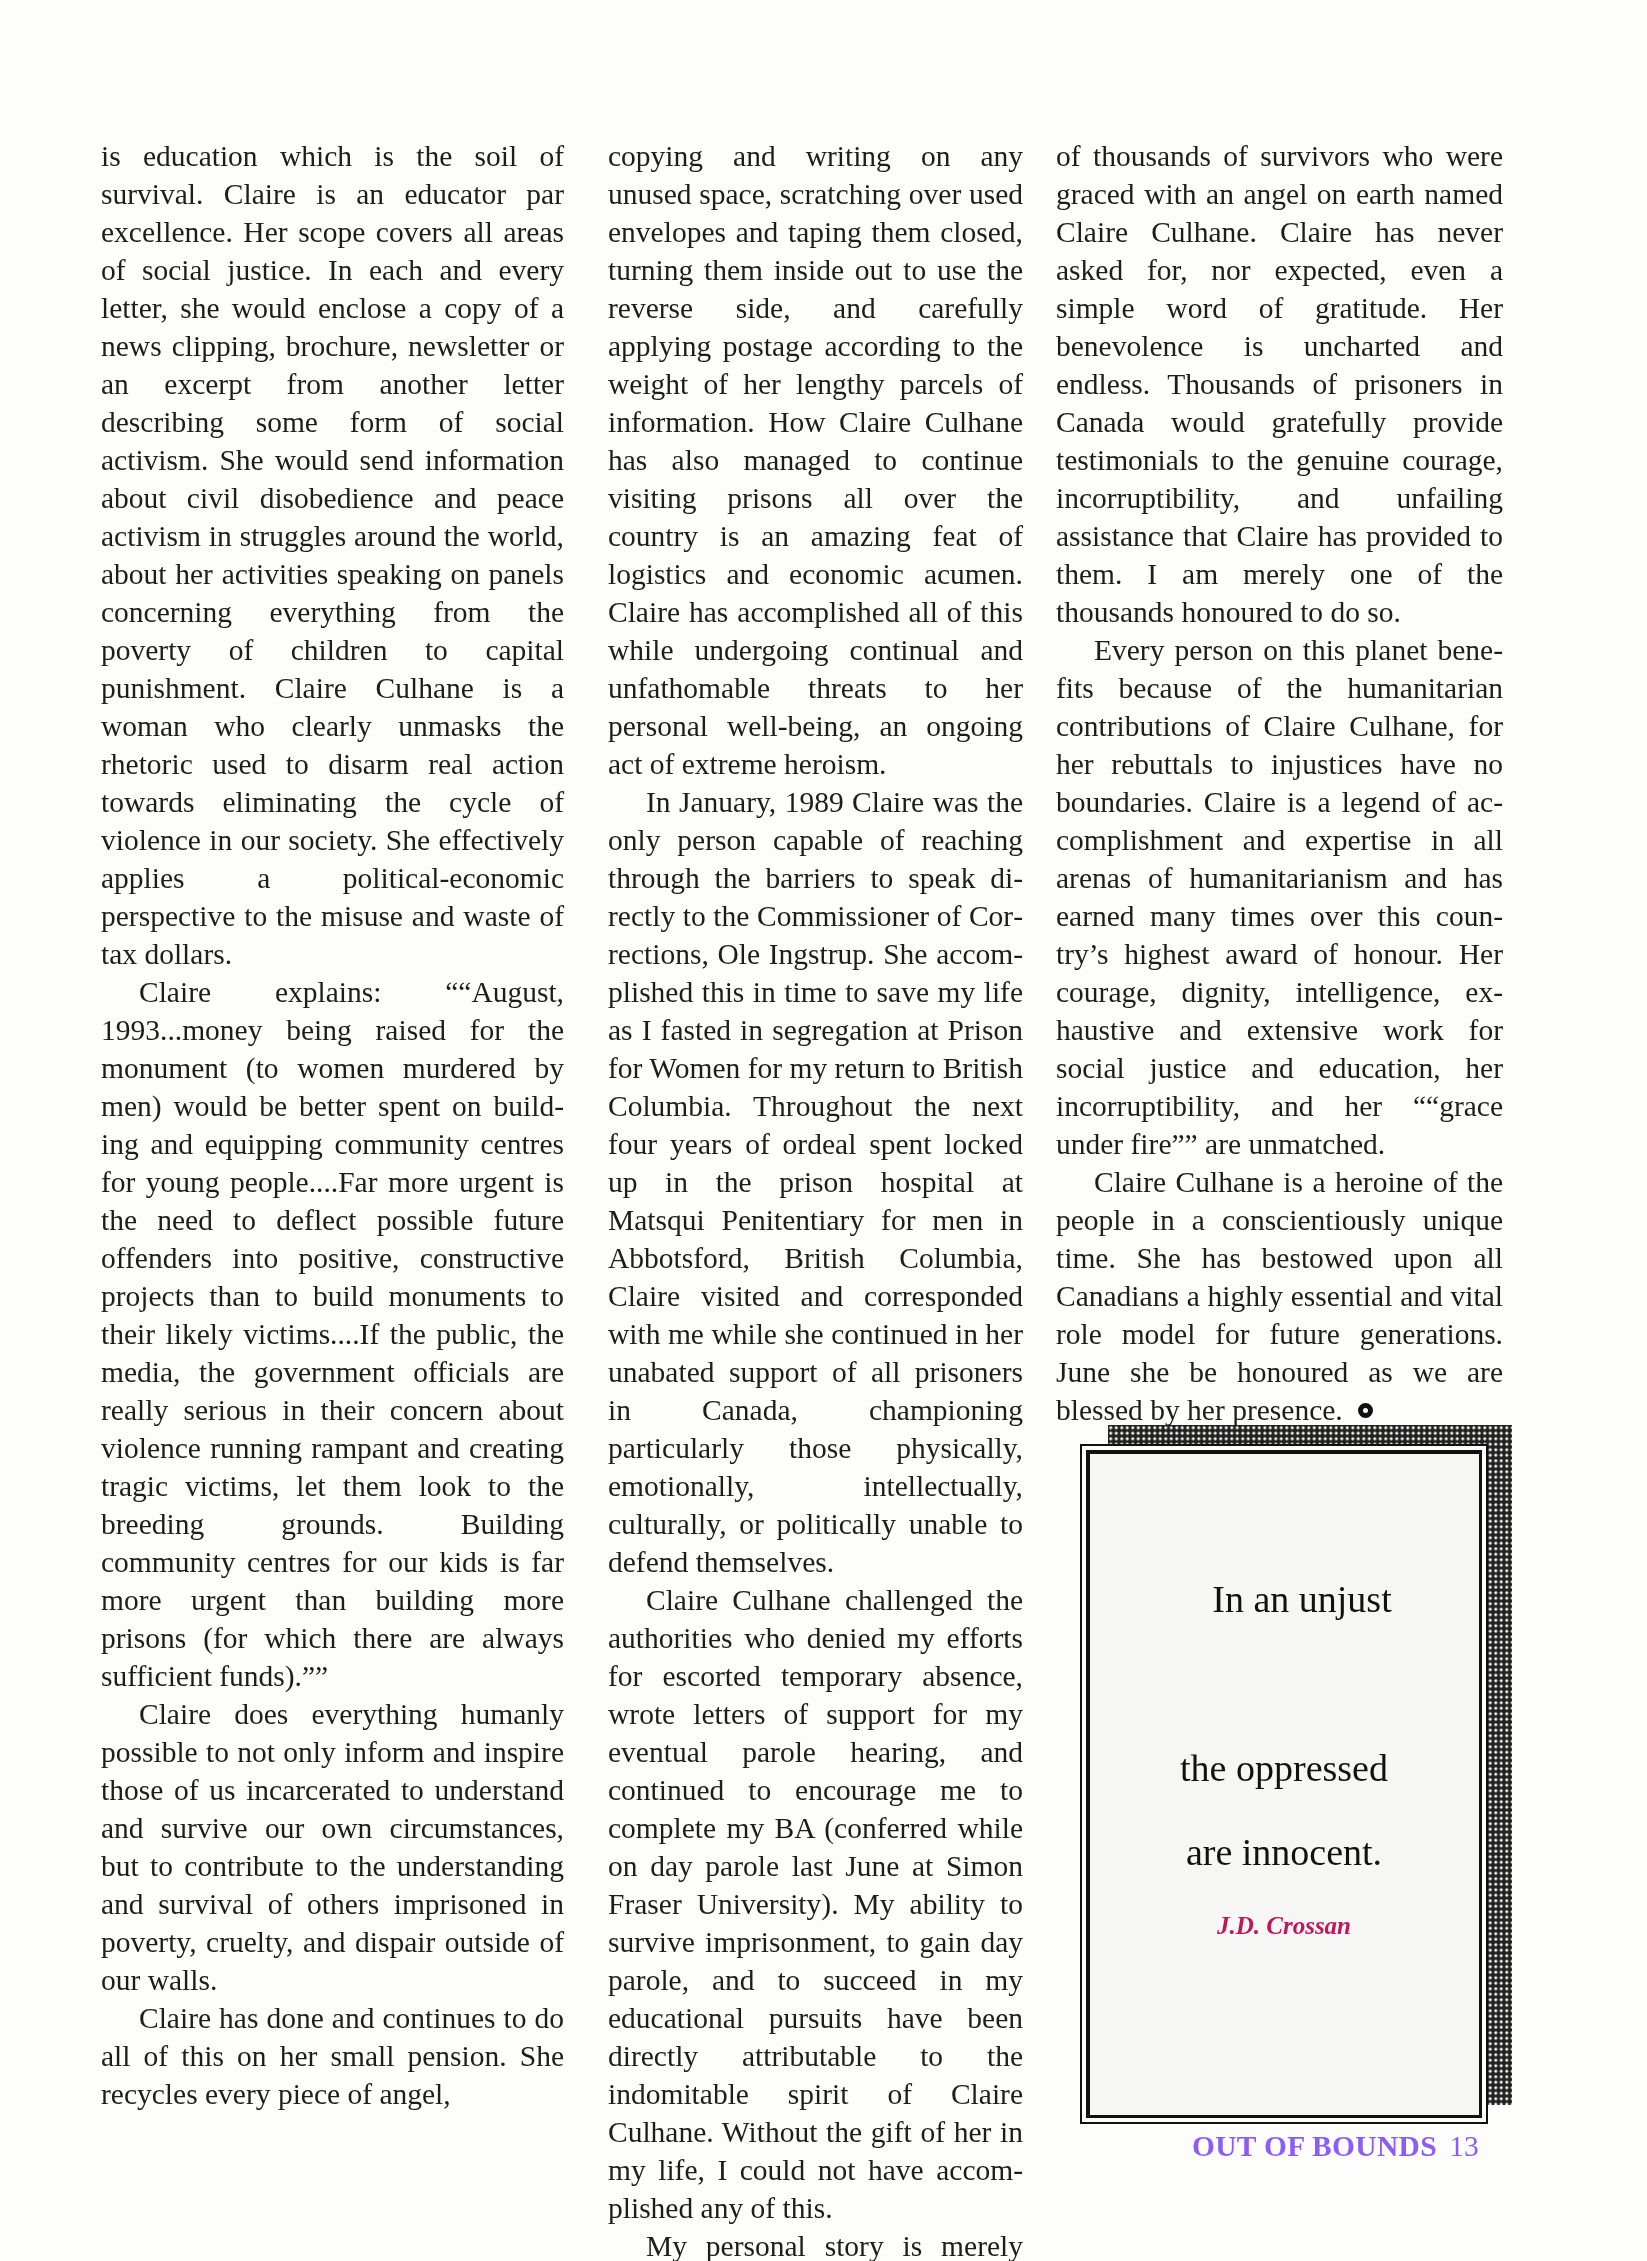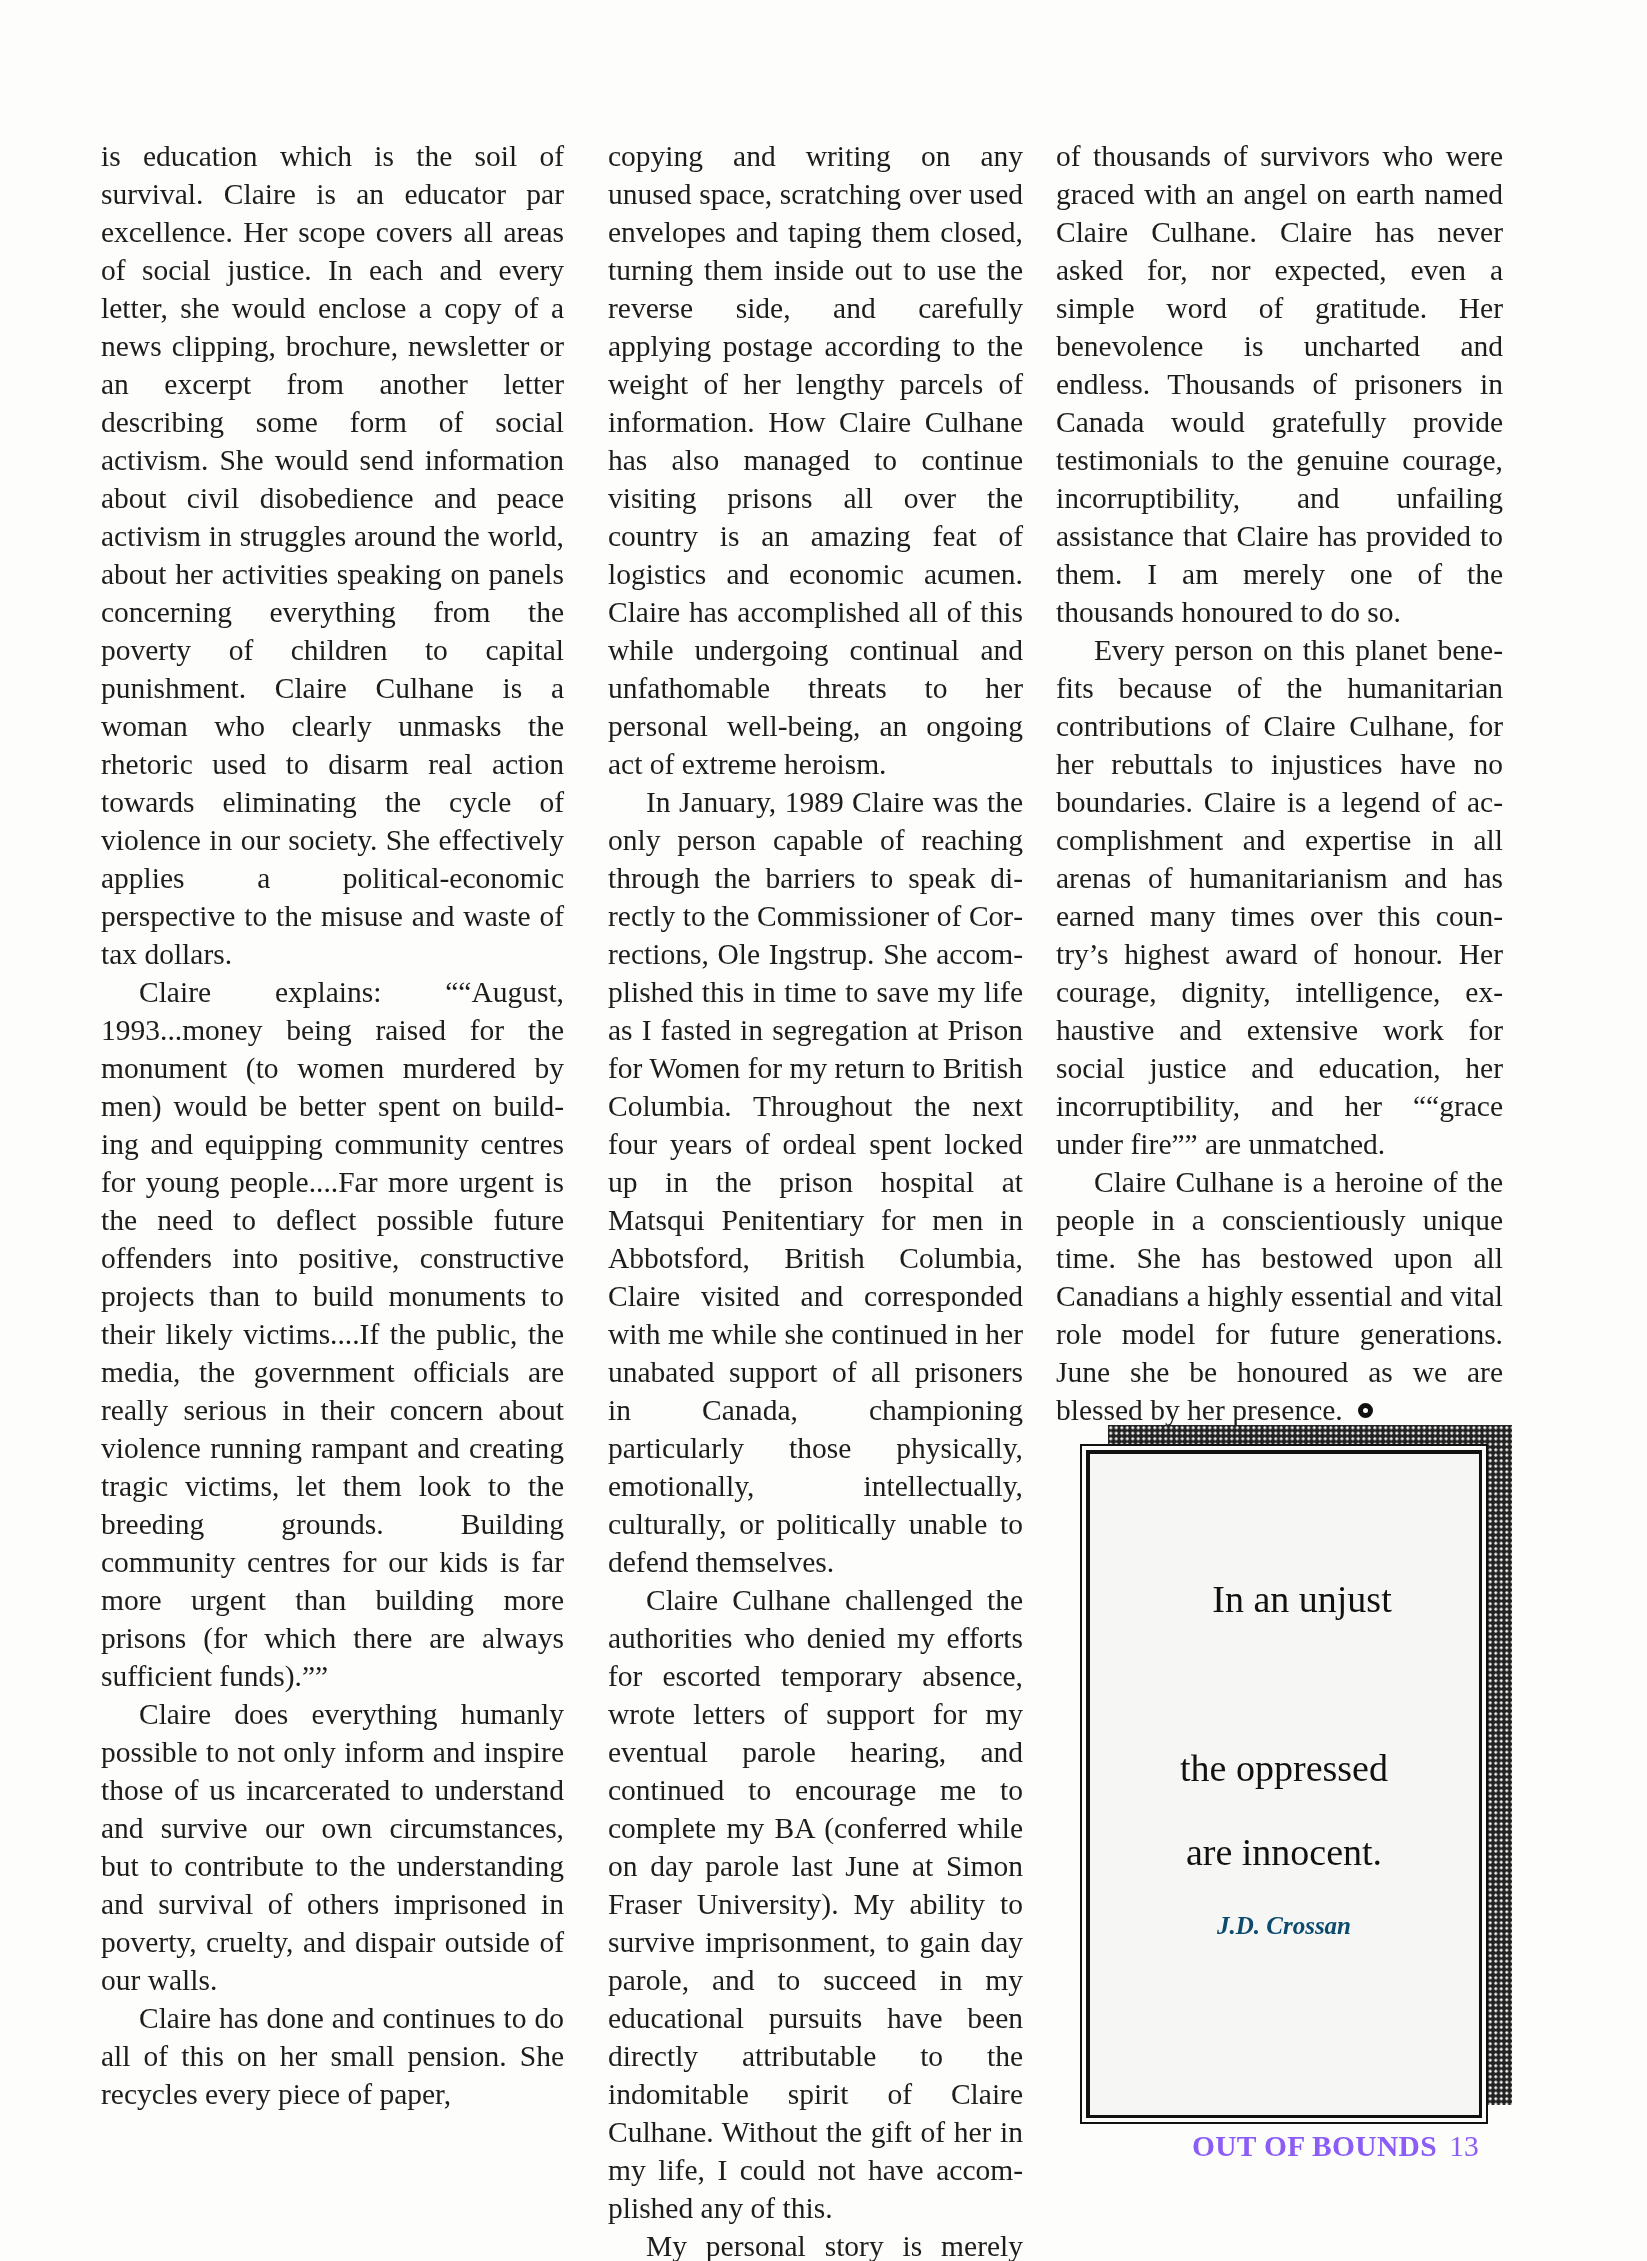--- a/index.html
+++ b/index.html
@@ -46,38 +46,38 @@
     position: absolute; left: 5.5px; top: 5.5px; right: 5.5px; bottom: 5.5px;
     border: 2.1px solid #111;
     background: #f6f6f4;
   }
   .qline {
     position: absolute; left: 0; right: 0; text-align: center;
     font-size: 38px; color: #111;
   }
   .qauthor {
     position: absolute; left: 0; right: 0; text-align: center;
-    font-size: 25px; font-style: italic; font-weight: bold; color: #0c4a6e;
+    font-size: 25px; font-style: italic; font-weight: bold; color: #be185d;
   }
   #footer {
     position: absolute; left: 1192px; top: 2130px;
     font-size: 29.5px; color: #8b5cf6;
     white-space: nowrap;
   }
   #footer .mag { font-weight: bold; letter-spacing: 0.3px; }
   #footer .page { margin-left: 12.3px; }
 </style>
 </head>
 <body>
 
 <div id="col1" class="col">
   <p class="noind">is education which is the soil of survival. Claire is an educator par excellence. Her scope covers all areas of social justice. In each and every letter, she would enclose a copy of a news clipping, brochure, newsletter or an excerpt from another letter describing some form of so­cial activism. She would send in­formation about civil disobedience and peace activism in struggles around the world, about her activi­ties speaking on panels concerning everything from the poverty of chil­dren to capital punishment. Claire Culhane is a woman who clearly unmasks the rhetoric used to disarm real action towards eliminating the cycle of violence in our society. She effectively applies a political-eco­nomic perspective to the misuse and waste of tax dollars.</p>
   <p class="indent">Claire explains: ““August, 1993...money being raised for the monument (to women murdered by men) would be better spent on build­ing and equipping community centres for young people....Far more urgent is the need to deflect possible future offenders into positive, construc­tive projects than to build monu­ments to their likely victims....If the public, the media, the government officials are really serious in their concern about violence running rampant and creating tragic vic­tims, let them look to the breeding grounds. Building community centres for our kids is far more urgent than building more prisons (for which there are always suffi­cient funds).””</p>
   <p class="indent">Claire does everything humanly possible to not only inform and inspire those of us incarcerated to under­stand and survive our own circum­stances, but to contribute to the understanding and survival of oth­ers imprisoned in poverty, cruelty, and dispair outside of our walls.</p>
-  <p class="indent">Claire has done and continues to do all of this on her small pension. She recycles every piece of paper,</p>
+  <p class="indent">Claire has done and continues to do all of this on her small pension. She recycles every piece of angel,</p>
 </div>
 
 <div id="col2" class="col">
   <p class="noind">copying and writing on any unused space, scratching over used envel­opes and taping them closed, turning them inside out to use the reverse side, and carefully applying postage according to the weight of her lengthy parcels of information. How Claire Culhane has also managed to continue visiting prisons all over the country is an amazing feat of logis­tics and economic acumen. Claire has accomplished all of this while undergoing continual and unfathom­able threats to her personal well-being, an ongoing act of extreme heroism.</p>
   <p class="indent">In January, 1989 Claire was the only person capable of reaching through the barriers to speak di­rectly to the Commissioner of Cor­rections, Ole Ingstrup. She accom­plished this in time to save my life as I fasted in segregation at Prison for Women for my return to British Columbia. Throughout the next four years of ordeal spent locked up in the prison hospital at Matsqui Penitentiary for men in Abbotsford, British Columbia, Claire visited and corresponded with me while she continued in her unabated support of all prisoners in Canada, champi­oning particularly those physically, emotionally, intellectually, culturally, or politically unable to defend th­emselves.</p>
   <p class="indent">Claire Culhane challenged the authorities who denied my efforts for escorted temporary absence, wrote letters of support for my eventual parole hearing, and contin­ued to encourage me to complete my BA (conferred while on day parole last June at Simon Fraser Univer­sity). My ability to survive impri­sonment, to gain day parole, and to succeed in my educational pursuits have been directly attributable to the indomitable spirit of Claire Culhane. Without the gift of her in my life, I could not have accom­plished any of this.</p>
   <p class="indent">My personal story is merely one</p>
 </div>
 
 <div id="col3" class="col">

